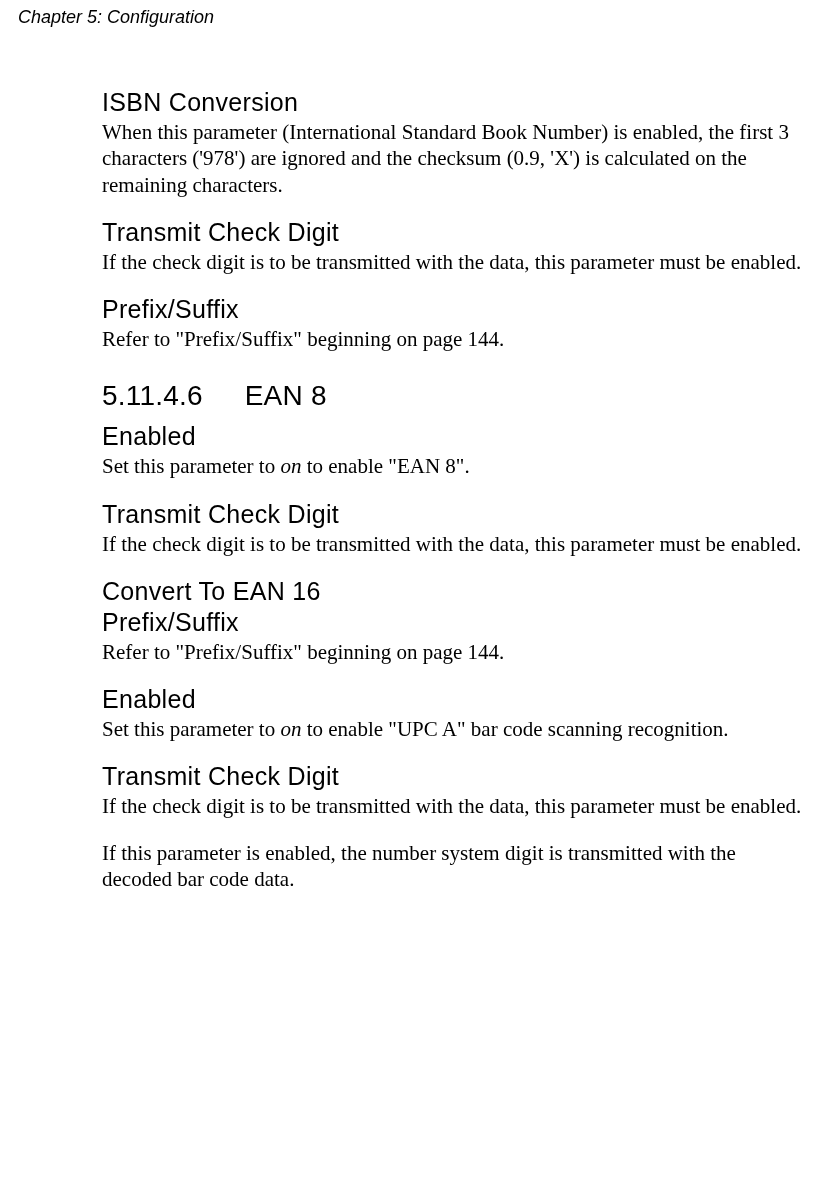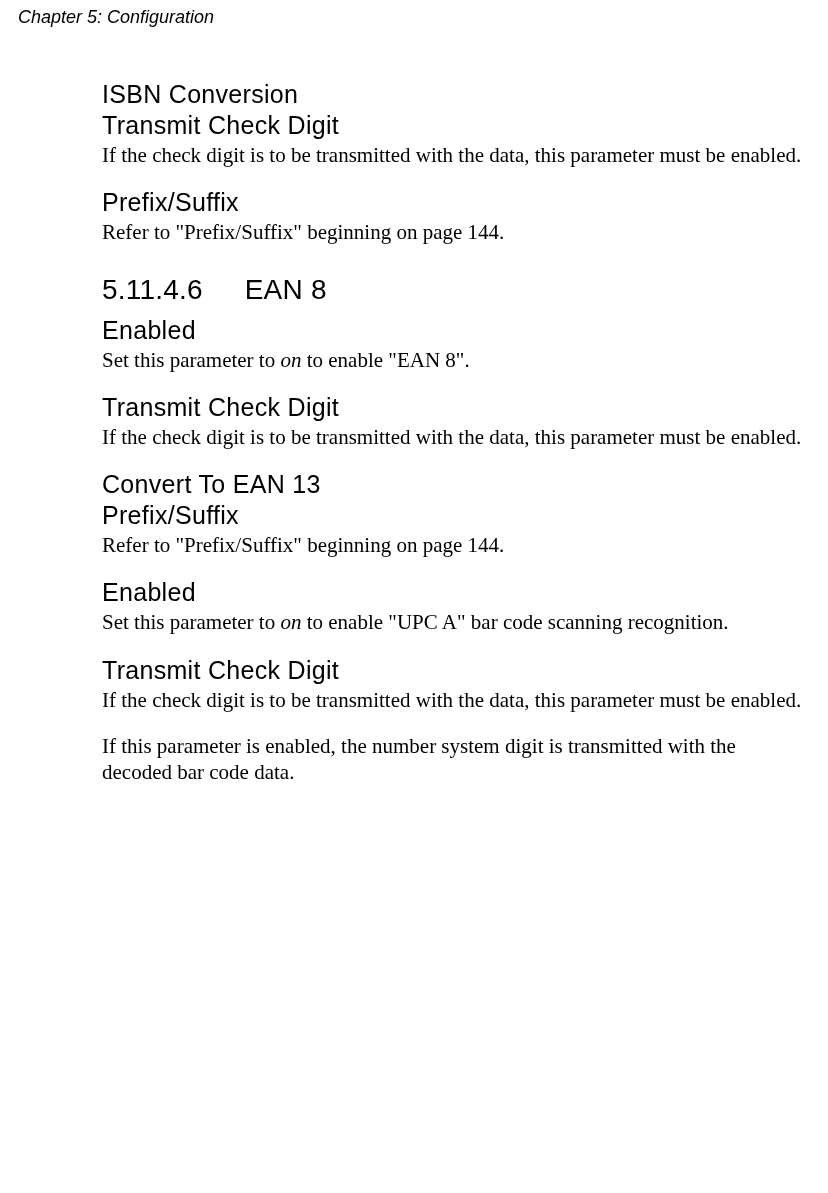--- a/index.html
+++ b/index.html
@@ -23,21 +23,21 @@
     position: absolute;
     top: 6px;
     left: 18px;
     font-family: Arial, Helvetica, sans-serif;
     font-style: italic;
     font-size: 18px;
     line-height: 1.25;
   }
   .content {
     position: absolute;
-    top: 80px;
+    top: 88px;
     left: 102px;
     width: 708px;
   }
   .h-sub {
     font-family: "Arial Narrow", Arial, Helvetica, sans-serif;
     font-stretch: condensed;
     font-weight: 400;
     font-size: 25px;
     margin: 0 0 2px 0;
     letter-spacing: 0.3px;
@@ -80,38 +80,39 @@
 
 <div class="page">
 
   <div class="header">
     <div>Chapter 5: Configuration</div>
   </div>
 
   <div class="content">
 
     <h3 class="h-sub">ISBN Conversion</h3>
+    <p class="body">When this parameter (International Standard Book Number) is enabled, the first 3 characters ('978') are ignored and the checksum (0.9, 'X') is calculated on the remaining characters.</p>
 
     <h3 class="h-sub">Transmit Check Digit</h3>
     <p class="body">If the check digit is to be transmitted with the data, this parameter must be enabled.</p>
 
     <h3 class="h-sub">Prefix/Suffix</h3>
     <p class="body">Refer to "Prefix/Suffix" beginning on page 144.</p>
 
     <h2 class="h-num">
       <span class="num">5.11.4.6</span><span>EAN 8</span>
     </h2>
 
     <h3 class="h-sub">Enabled</h3>
     <p class="body"><span>Set this parameter to </span><em class="on">on</em><span> to enable "EAN 8".</span></p>
 
     <h3 class="h-sub">Transmit Check Digit</h3>
     <p class="body">If the check digit is to be transmitted with the data, this parameter must be enabled.</p>
 
-    <h3 class="h-sub">Convert To EAN 13</h3>
+    <h3 class="h-sub">Convert To EAN 16</h3>
 
     <h3 class="h-sub">Prefix/Suffix</h3>
     <p class="body">Refer to "Prefix/Suffix" beginning on page 144.</p>
 
 
     <h3 class="h-sub">Enabled</h3>
     <p class="body"><span>Set this parameter to </span><em class="on">on</em><span> to enable "UPC A" bar code scanning recognition.</span></p>
 
     <h3 class="h-sub">Transmit Check Digit</h3>
     <p class="body">If the check digit is to be transmitted with the data, this parameter must be enabled.</p>

